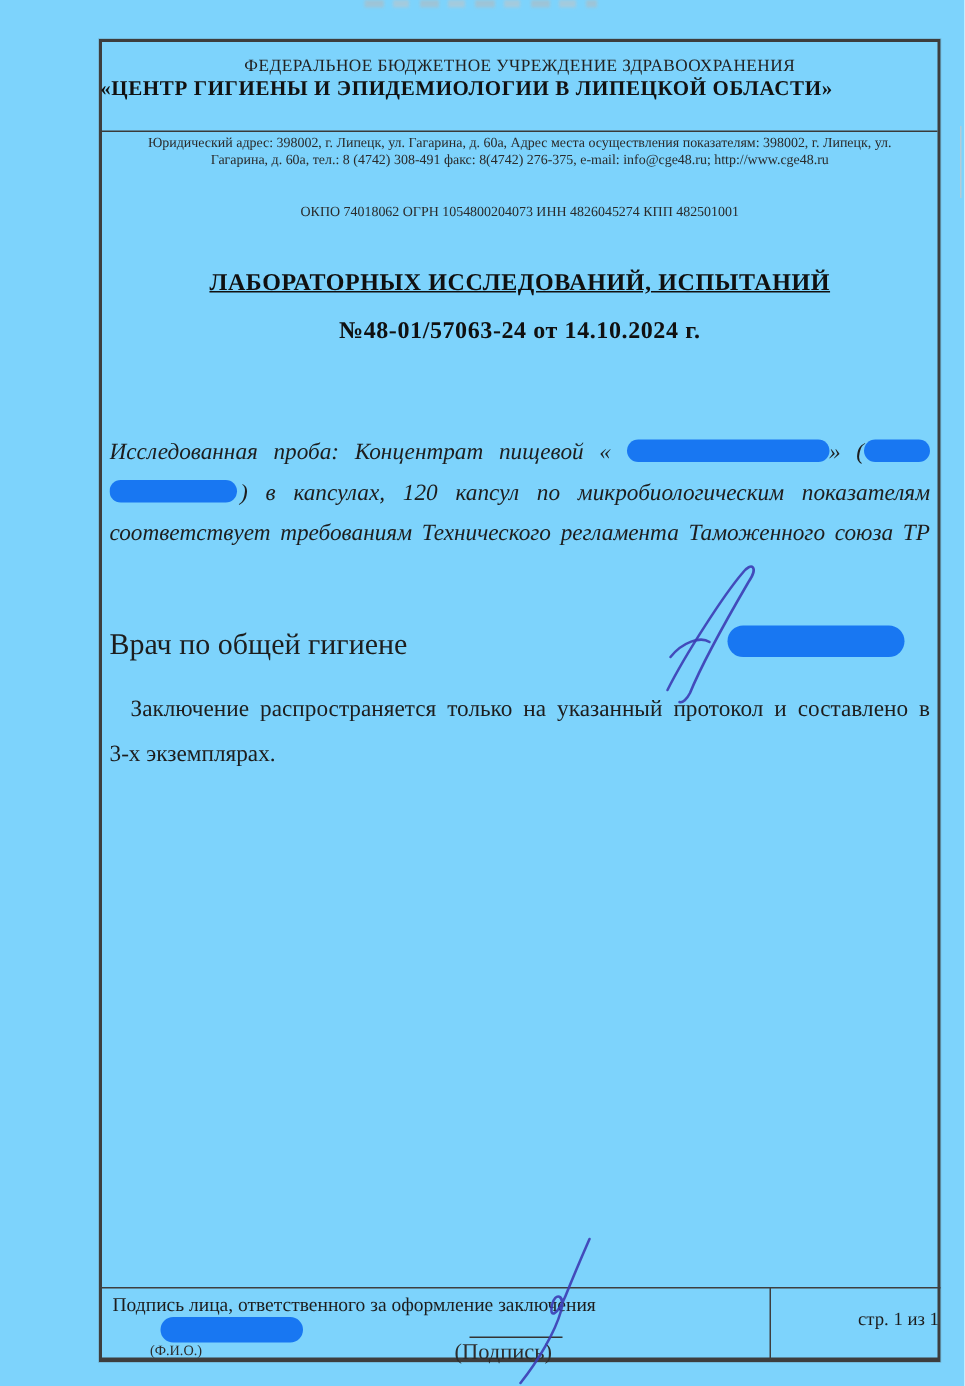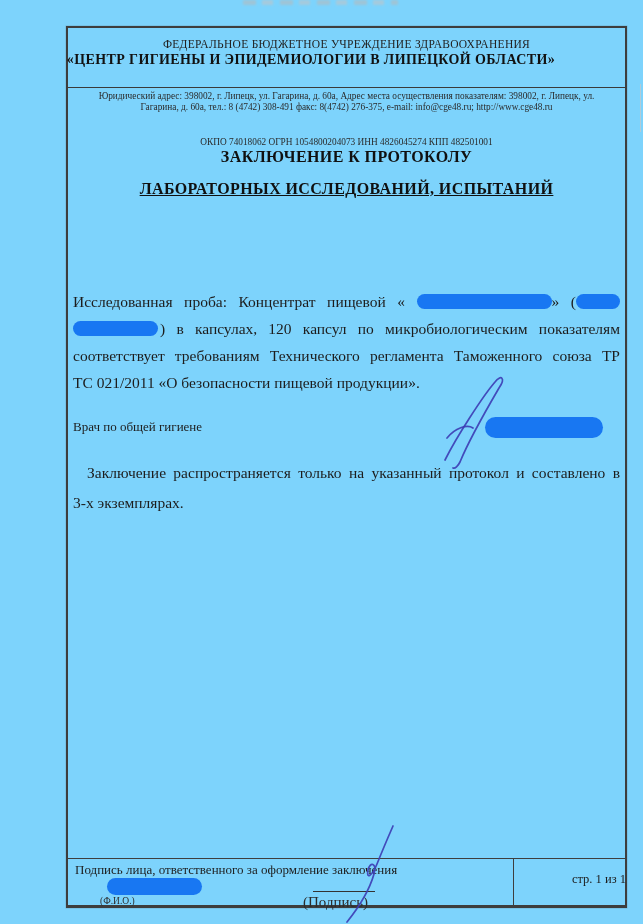--- a/index.html
+++ b/index.html
@@ -30,30 +30,30 @@
   .org1{left:66px;top:38px;width:561px;font-size:11.5px;letter-spacing:.3px;color:#222;}
   .org2{left:66px;top:52px;width:490px;font-size:14px;font-weight:bold;letter-spacing:.4px;color:#111;}
   .header-rule{left:68px;top:87px;width:557px;border-top:1.5px solid #3a3a3a;height:0;}
   .addr{left:70px;width:553px;font-size:9.3px;color:#2a2a2a;}
   .addr1{top:91px;} .addr2{top:102px;} .addr3{top:113px;margin-top:24px;}
 
   .title{left:66px;width:561px;font-weight:bold;font-size:16px;letter-spacing:.4px;color:#101010;}
   .title1{top:148px;} .title2{top:180px;text-decoration:underline;} .title3{top:212px;}
 
   .body-p1{left:73px;top:288px;width:547px;font-size:15.5px;}
-  .jline{height:27px;line-height:27px;overflow:hidden;text-align:justify;}
+  .jline{height:27px;line-height:27px;overflow:hidden;text-align:justify;font-style:italic;}
   .jline::after{content:"";display:inline-block;width:100%;height:0;}
   .pline{height:27px;line-height:27px;}
 
   .pill{display:inline-block;background:var(--redaction-blue);border-radius:9px;vertical-align:-2px;}
   .pill-a{width:135px;height:15px;}
   .pill-b{width:44px;height:15px;}
   .pill-c{width:85px;height:15px;margin-right:2px;}
 
-  .doctor-label{left:73px;top:419px;font-size:13px;}
+  .doctor-label{left:73px;top:419px;font-size:20px;}
   .doctor-pill{left:485px;top:417px;width:118px;height:21px;background:var(--redaction-blue);border-radius:11px;}
 
   .sig-svg{position:absolute;overflow:visible;}
   .sig-main{left:425px;top:366px;}
   .sig-footer{left:330px;top:822px;}
   .sig-path{fill:none;stroke:var(--ink-blue);stroke-width:1.7;stroke-linecap:round;opacity:.9;}
 
   .body-p2{left:73px;top:458px;width:547px;font-size:15.5px;}
   .p2line{height:30px;line-height:30px;}
   .p2line.j{overflow:hidden;text-align:justify;margin-left:14px;}
@@ -79,28 +79,27 @@
 
   <div class="frame"></div>
 
   <div class="abs ctr org1">ФЕДЕРАЛЬНОЕ  БЮДЖЕТНОЕ УЧРЕЖДЕНИЕ ЗДРАВООХРАНЕНИЯ</div>
   <div class="abs ctr org2">«ЦЕНТР ГИГИЕНЫ И ЭПИДЕМИОЛОГИИ  В ЛИПЕЦКОЙ ОБЛАСТИ»</div>
   <div class="abs header-rule"></div>
   <div class="abs ctr addr addr1">Юридический адрес: 398002,  г.  Липецк,  ул. Гагарина,   д. 60а, Адрес места осуществления показателям: 398002, г.  Липецк,  ул.</div>
   <div class="abs ctr addr addr2">Гагарина,   д. 60а,  тел.: 8 (4742) 308-491  факс: 8(4742) 276-375, e-mail: info@cge48.ru;  http://www.cge48.ru</div>
   <div class="abs ctr addr addr3">ОКПО 74018062  ОГРН 1054800204073  ИНН 4826045274  КПП 482501001</div>
 
-  <div class="abs ctr title title1">ЗАКЛЮЧЕНИЕ К ПРОТОКОЛУ</div>
   <div class="abs ctr title title2">ЛАБОРАТОРНЫХ ИССЛЕДОВАНИЙ, ИСПЫТАНИЙ</div>
+  <div class="abs ctr title title3">№48-01/57063-24 от 14.10.2024 г.</div>
 
   <div class="abs body-p1">
     <div class="jline"><span>Исследованная проба: Концентрат пищевой «</span> <span class="pill pill-a"></span><span>» (</span><span class="pill pill-b"></span></div>
     <div class="jline"><span class="pill pill-c"></span><span>) в капсулах, 120 капсул по микробиологическим показателям</span></div>
     <div class="jline"><span>соответствует требованиям Технического регламента Таможенного союза ТР</span></div>
-    <div class="pline"><span>ТС 021/2011 «О безопасности пищевой продукции».</span></div>
   </div>
 
   <div class="abs doctor-label">Врач по общей гигиене</div>
   <svg class="sig-svg sig-main" width="90" height="104" viewBox="0 0 90 104">
     <path class="sig-path" d="M 20 94 C 32 70, 58 30, 70 16 C 76 8, 81 12, 74 22 C 60 46, 44 74, 35 96 C 33 100, 30 103, 28 102"></path>
     <path class="sig-path" d="M 22 72 C 30 62, 42 58, 48 62"></path>
   </svg>
   <div class="abs doctor-pill"></div>
 
   <div class="abs body-p2">

